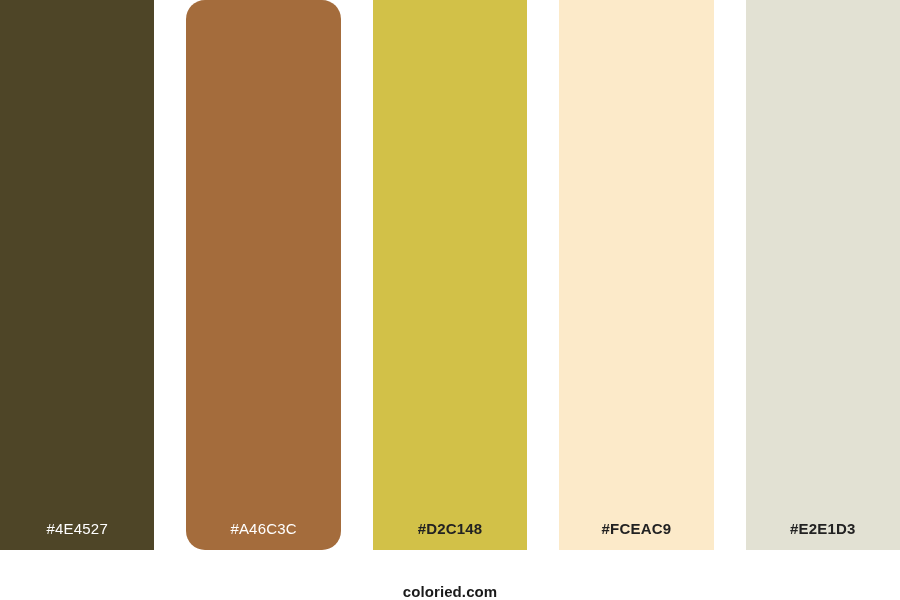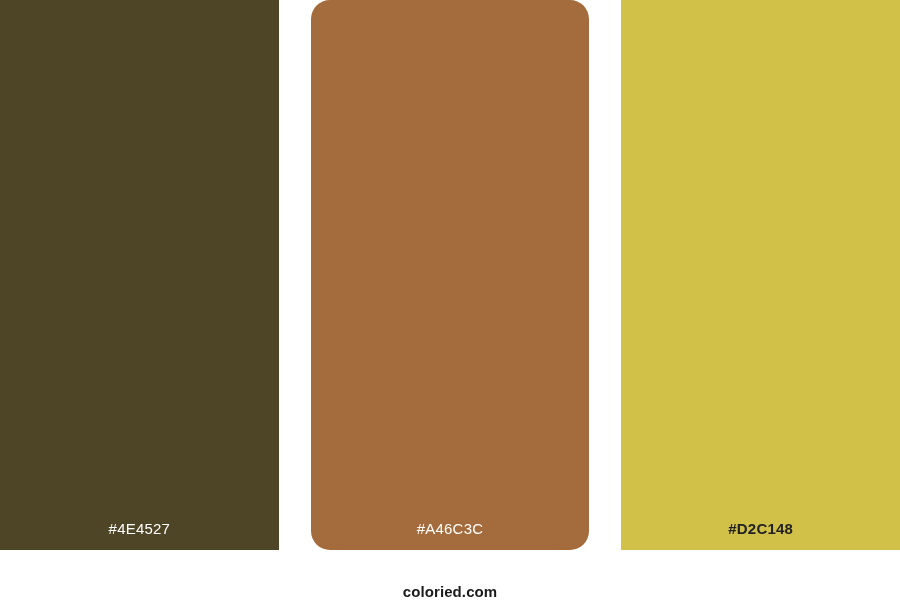--- a/index.html
+++ b/index.html
@@ -85,21 +85,27 @@
     </div>
 
     <div class="swatch" style="background-color: rgb(164, 108, 60); border-radius: 19px;">
       <span class="swatch-label label-light" style="color: rgb(255, 255, 255);">#A46C3C</span>
     </div>
 
     <div class="swatch" style="background-color: rgb(210, 193, 72);">
       <span class="swatch-label label-dark" style="color: rgb(34, 34, 34);">#D2C148</span>
     </div>
 
+    <div class="swatch" style="background-color: rgb(252, 234, 201);">
+      <span class="swatch-label label-dark" style="color: rgb(34, 34, 34);">#FCEAC9</span>
+    </div>
 
+    <div class="swatch" style="background-color: rgb(226, 225, 211);">
+      <span class="swatch-label label-dark" style="color: rgb(34, 34, 34);">#E2E1D3</span>
+    </div>
 
   </div>
 
   <div id="footer-bar" style="background-color: rgb(255, 255, 255);">
     <span id="site-credit" style="color: rgb(26, 26, 26);">coloried.com</span>
   </div>
 
 </div>
 
 </body></html>

